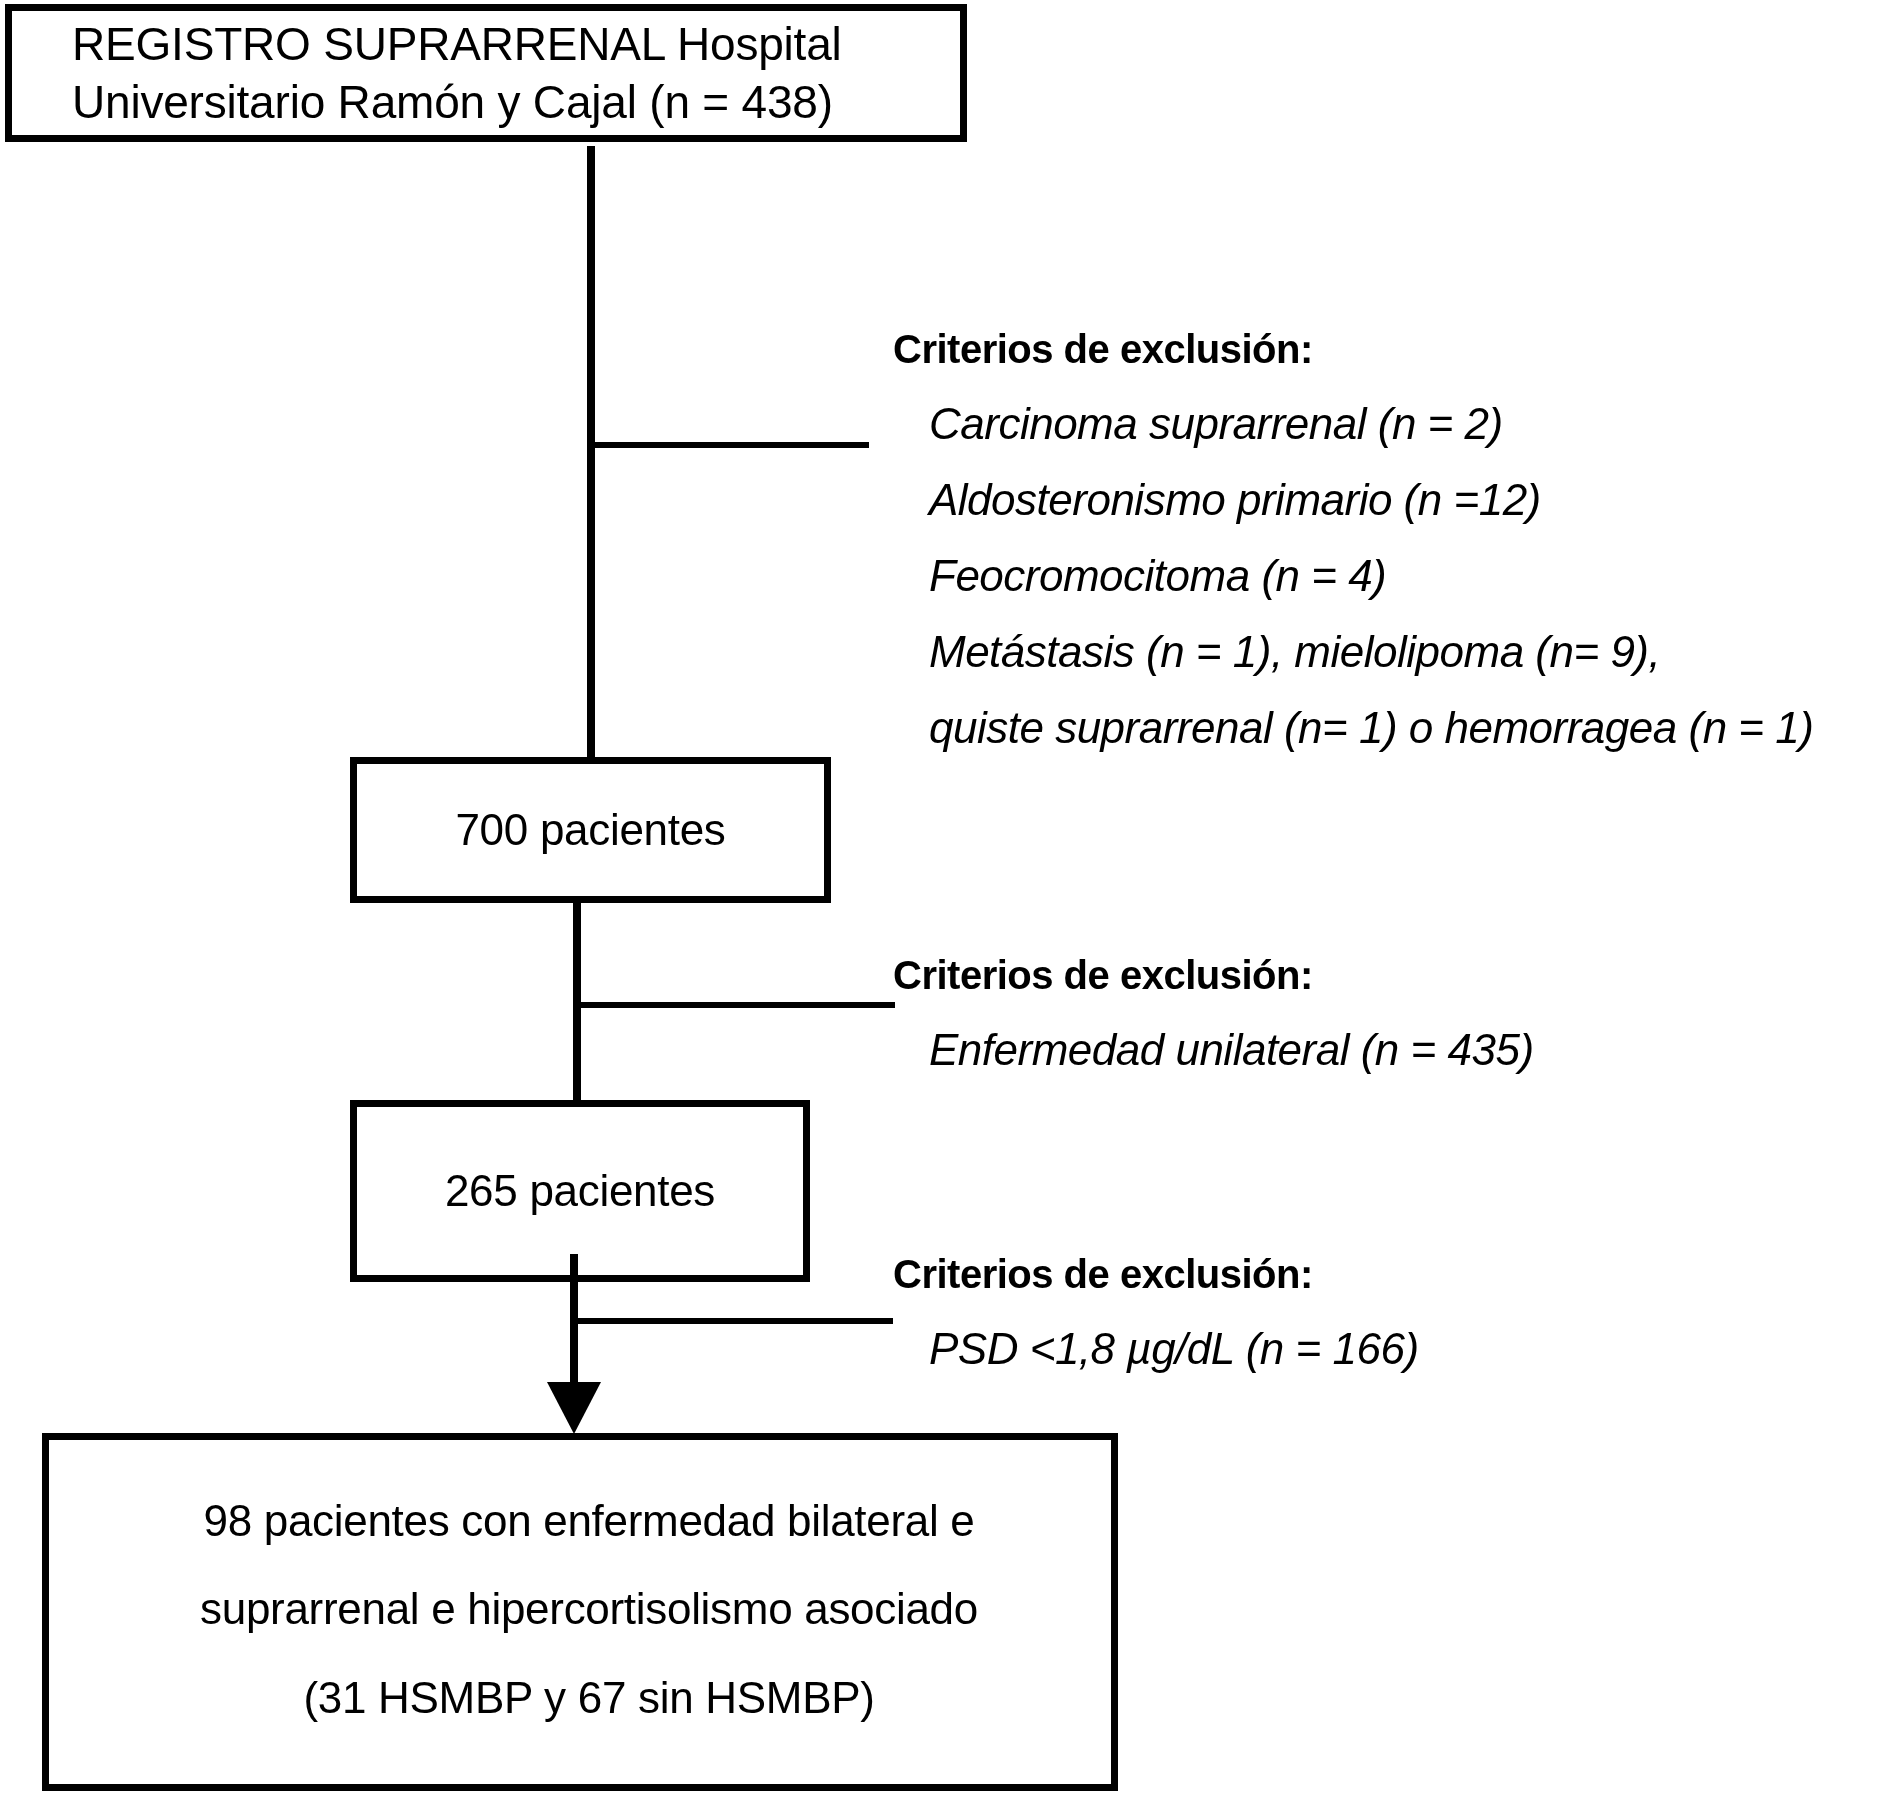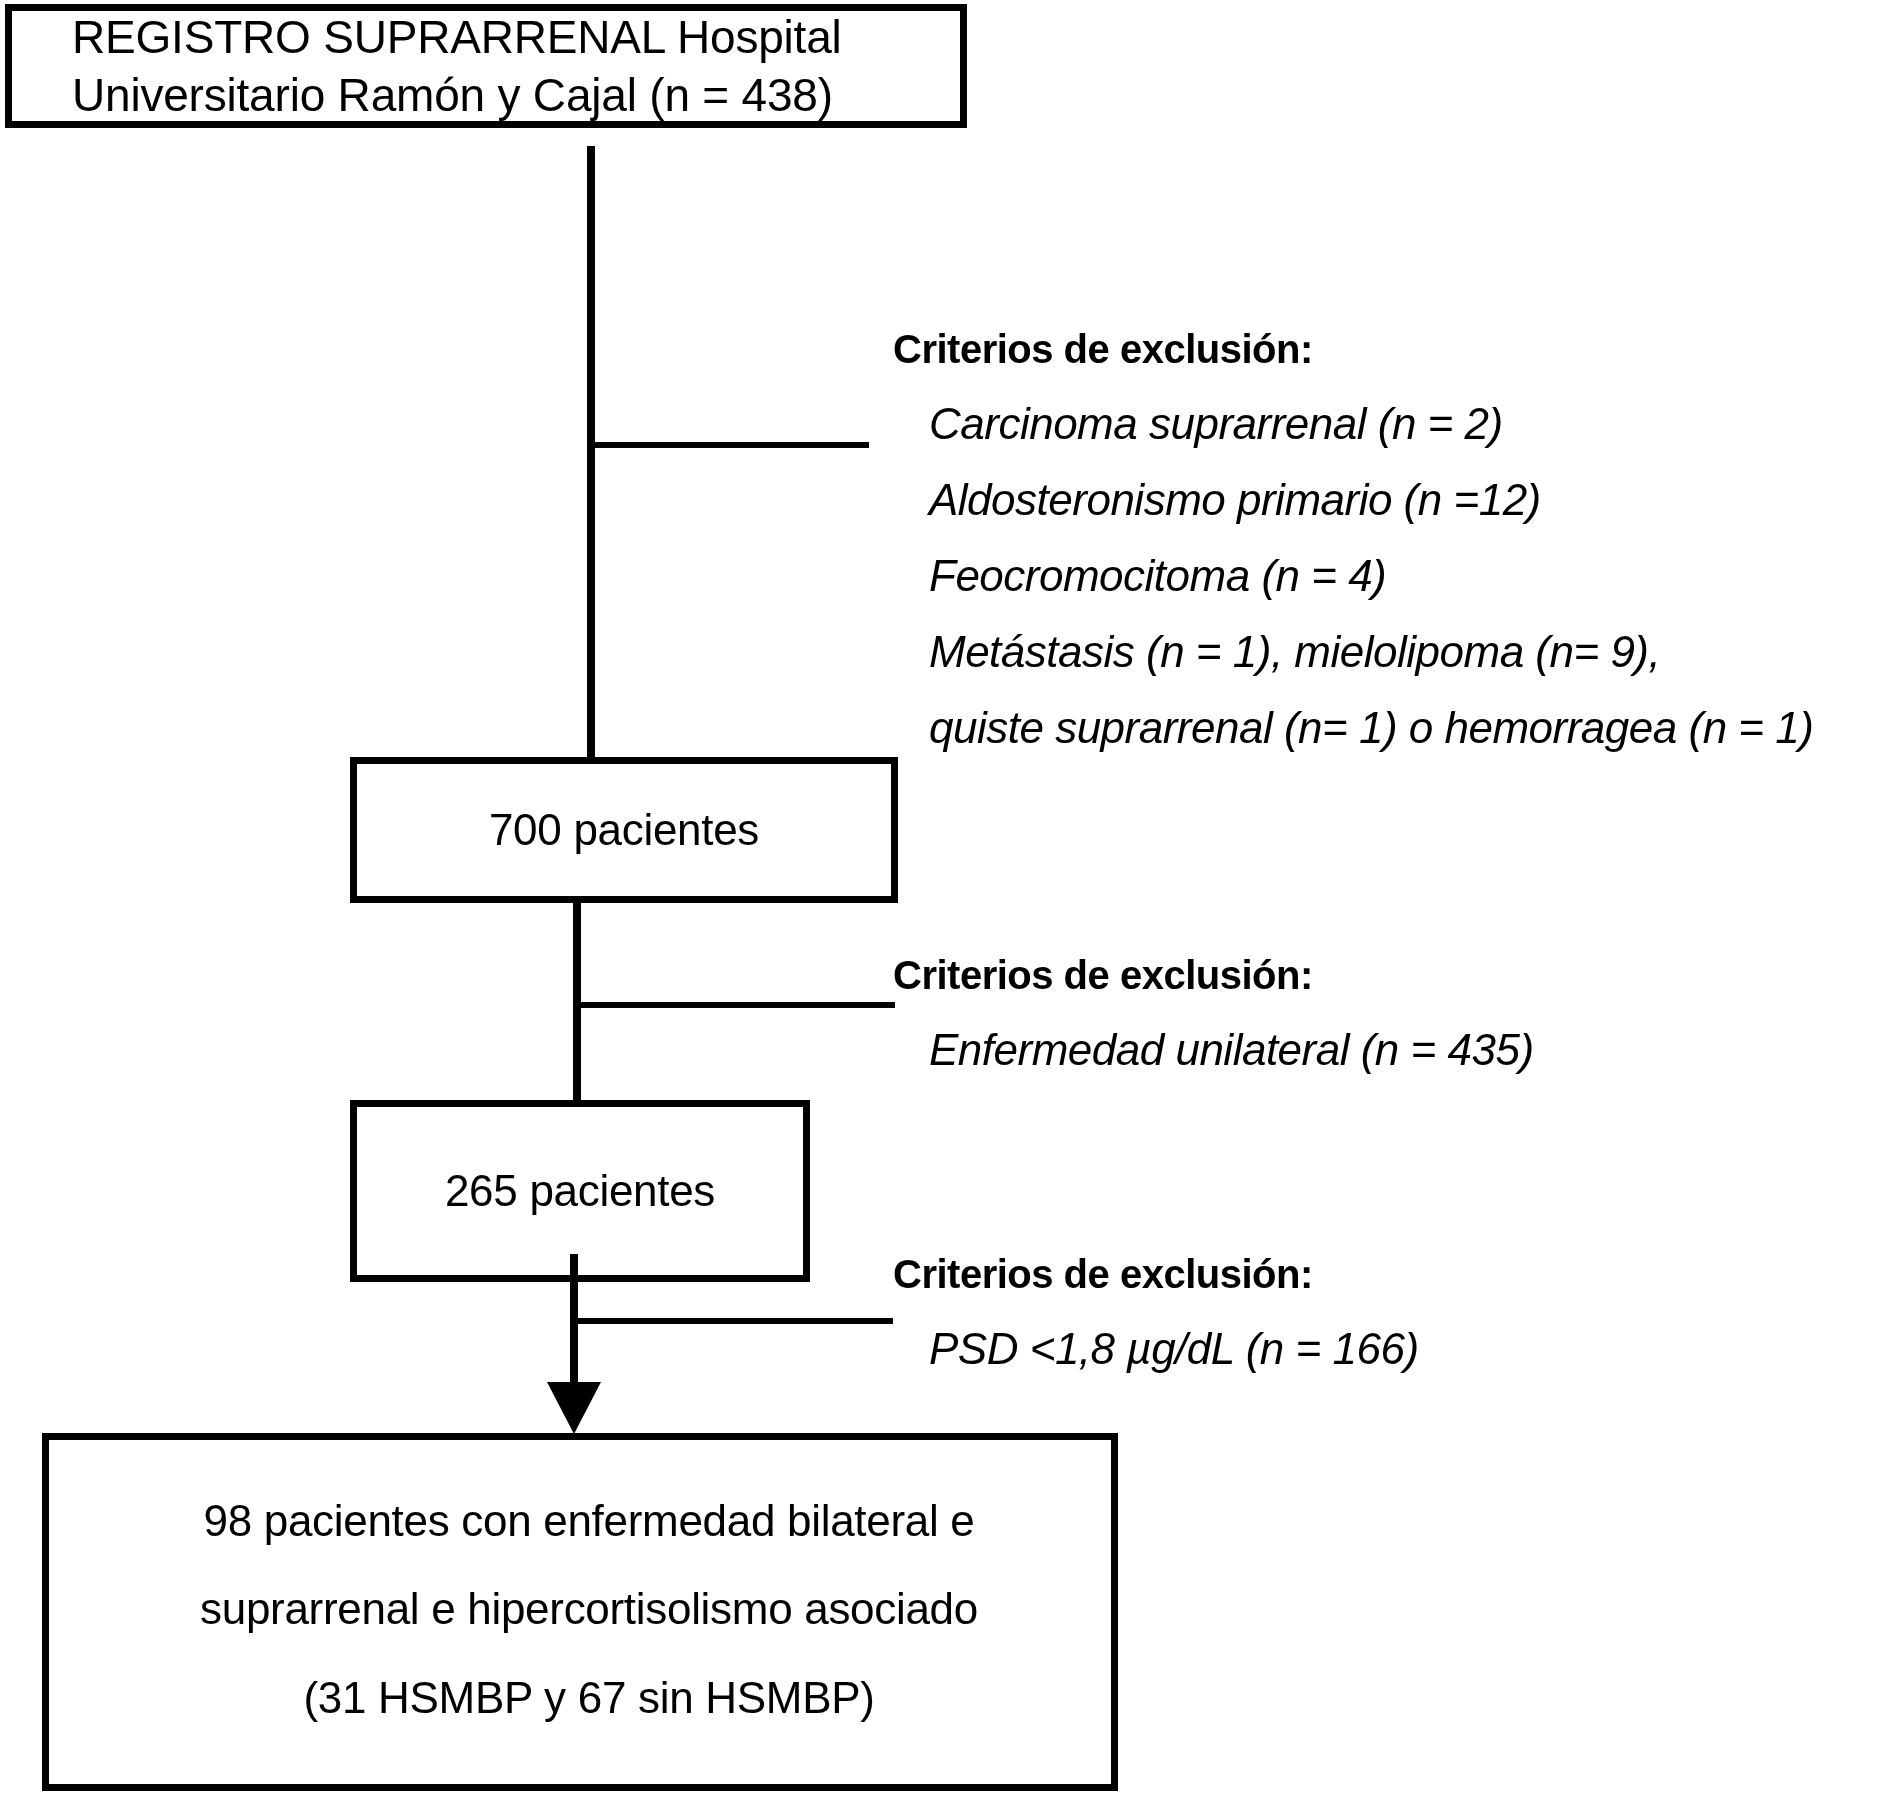--- a/index.html
+++ b/index.html
@@ -25,37 +25,37 @@
     border: 7px solid #000000;
     display: flex;
     flex-direction: column;
     justify-content: center;
   }
 
   .box-top {
     left: 5px;
     top: 4px;
     width: 962px;
-    height: 124px;
+    height: 138px;
     padding-left: 60px;
     padding-right: 10px;
     align-items: flex-start;
     justify-content: center;
   }
   .box-top .line {
     font-size: 46px;
     line-height: 58px;
     white-space: nowrap;
     letter-spacing: -0.2px;
   }
 
   .box-mid1 {
     left: 350px;
     top: 757px;
-    width: 548px;
+    width: 481px;
     height: 146px;
     align-items: center;
     text-align: center;
   }
   .box-mid2 {
     left: 350px;
     top: 1100px;
     width: 460px;
     height: 182px;
     align-items: center;

